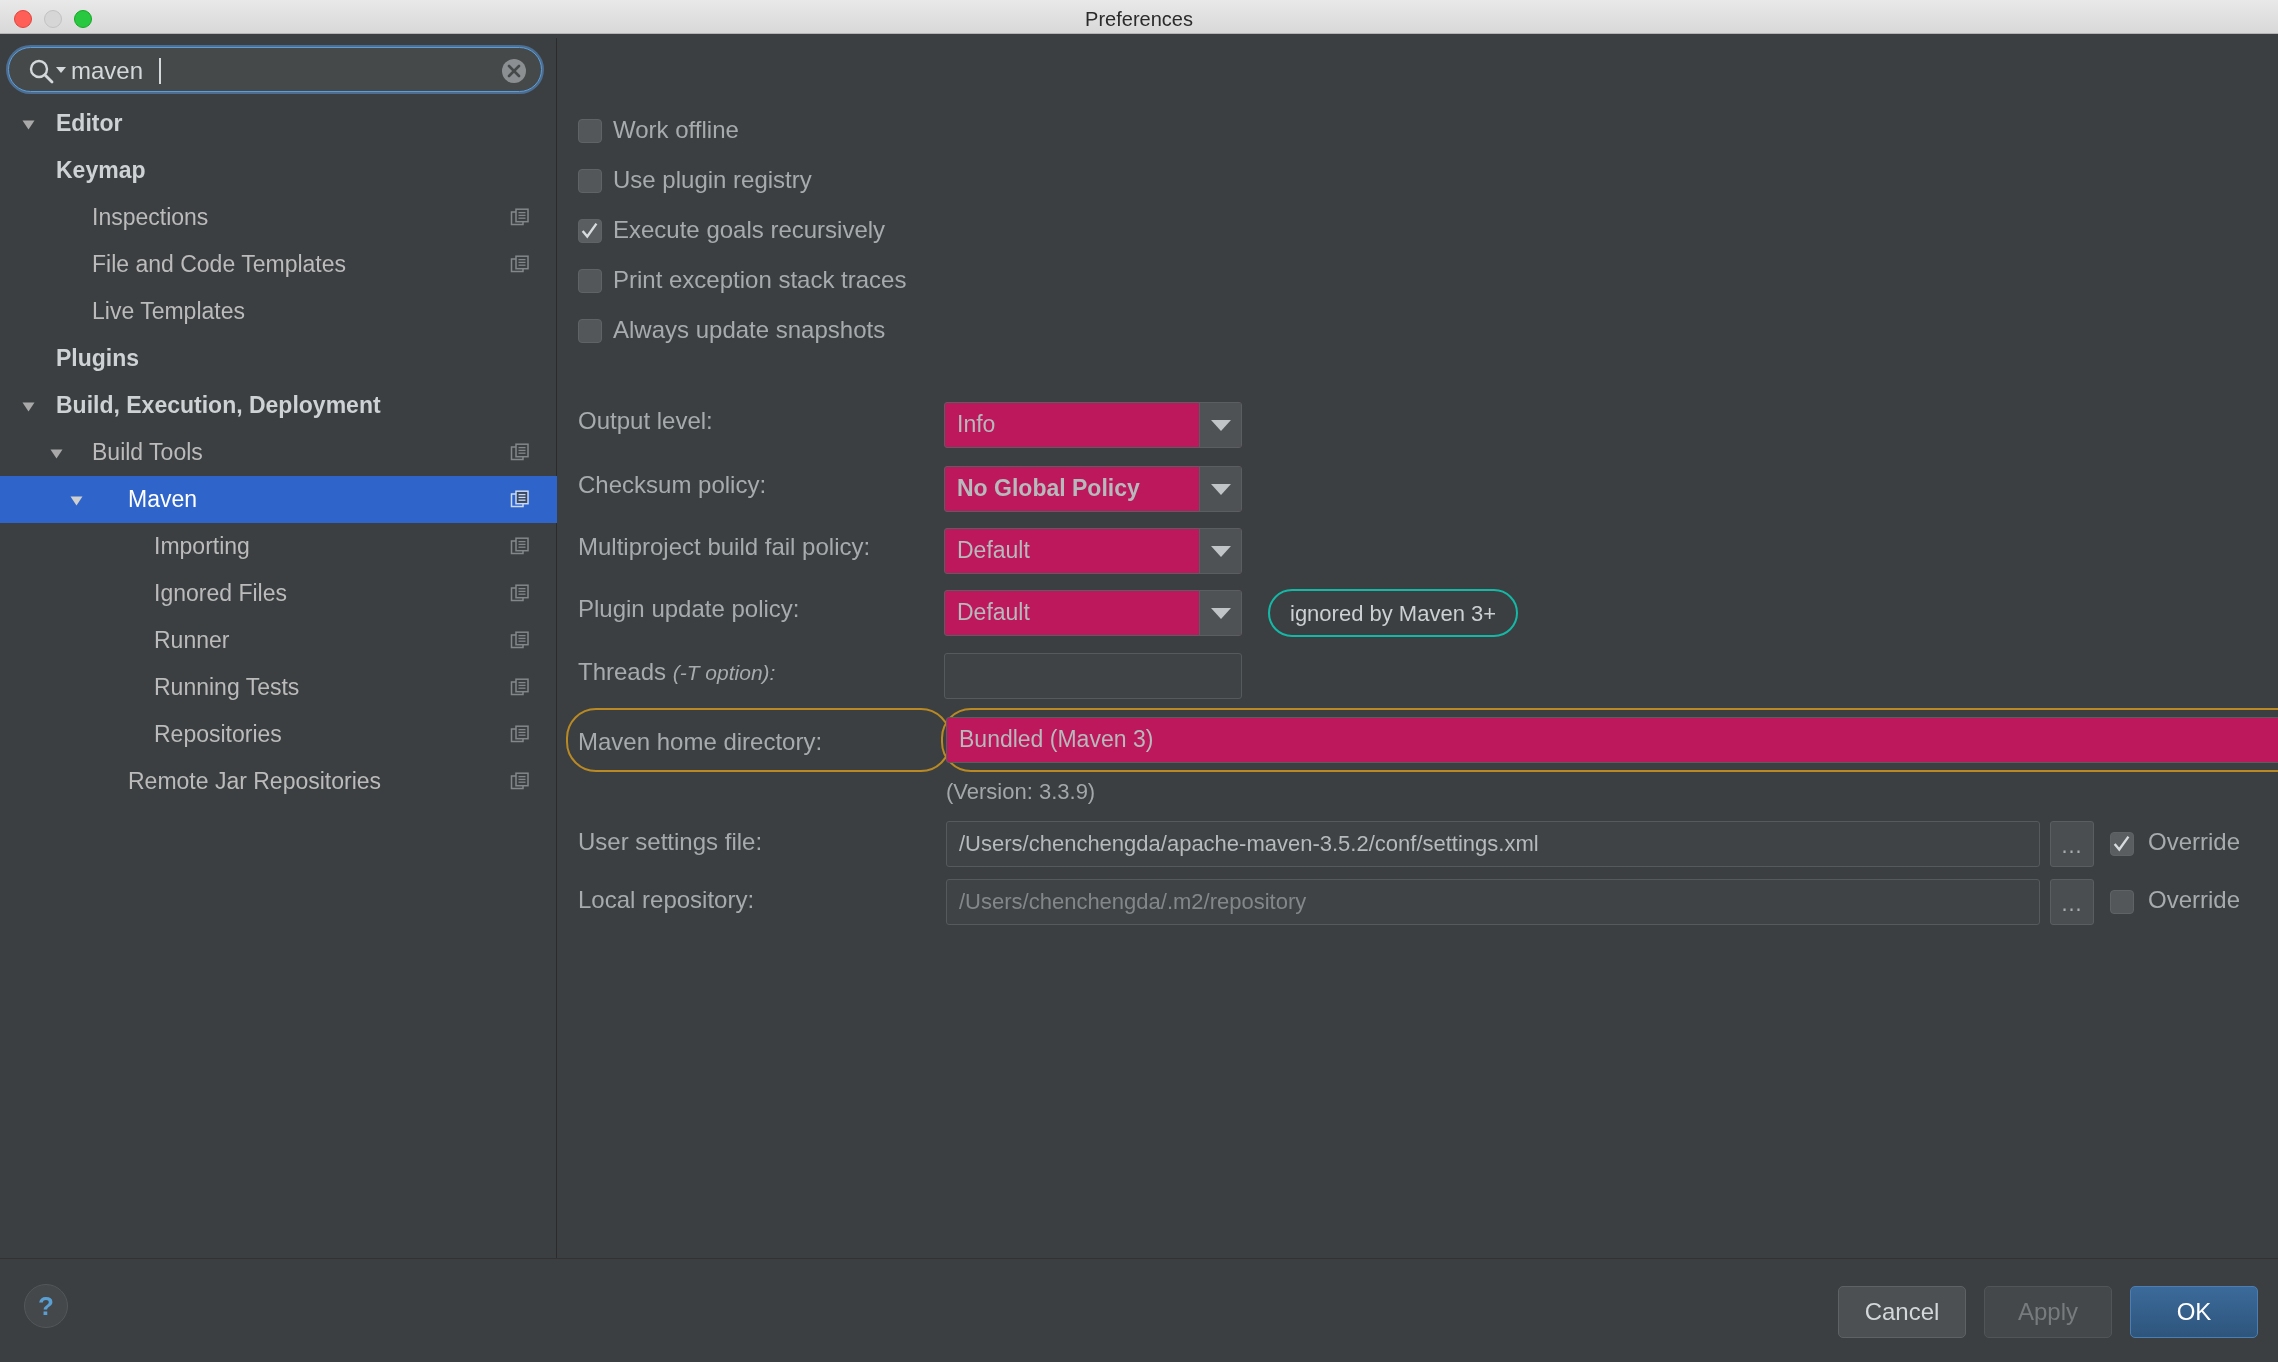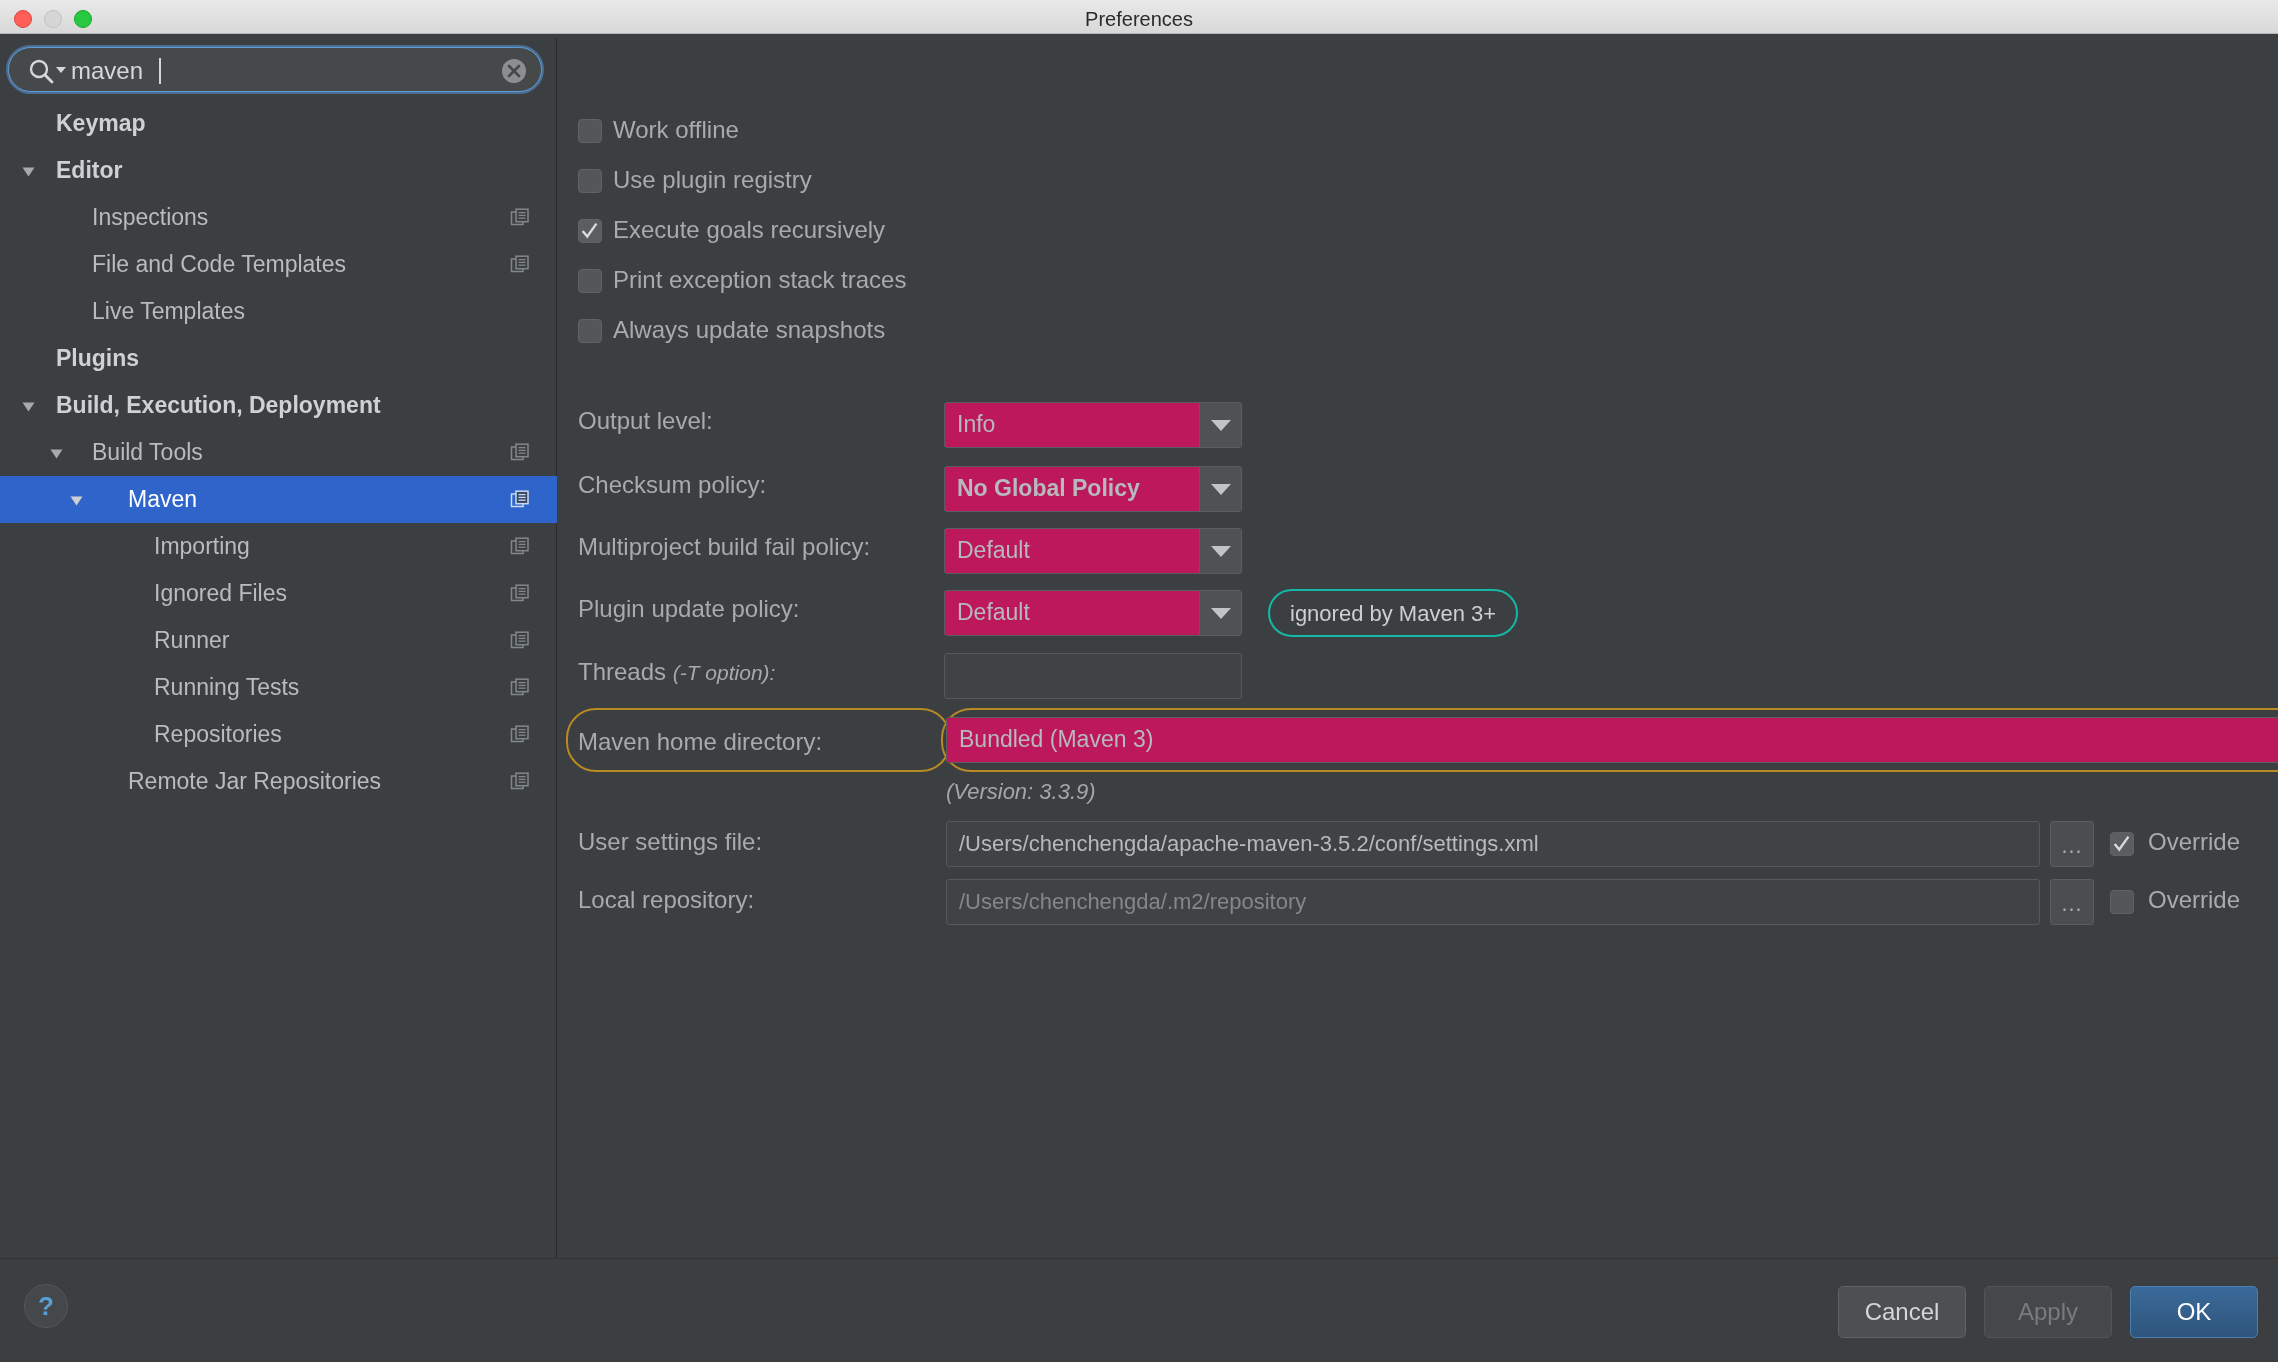--- a/index.html
+++ b/index.html
@@ -168,21 +168,21 @@
   }
   .browse-btn {
     position: absolute; width: 44px; height: 46px;
     background: #4a4e50; border: 1px solid #5a5e60; border-radius: 3px;
   }
   .browse-btn .ell {
     position: absolute; left: 0; right: 0; top: 11px; text-align: center;
     font-size: 22px; color: #a8acae; letter-spacing: 1px;
   }
   .ovr-label { position: absolute; font-size: 24px; color: #a7abad; }
-  .version-note { position: absolute; font-size: 22px; color: #a3a7a9; font-style: italic; }
+  .version-note { position: absolute; font-size: 22px; color: #a3a7a9; }
 
   
   .footer {
     position: absolute; left: 0; top: 1258px; width: 2278px; height: 104px;
     background: #3c3f41; border-top: 1px solid #323232;
   }
   .help-btn {
     position: absolute; left: 24px; top: 25px;
     width: 44px; height: 44px; border-radius: 50%;
     background: #44484a; border: 1px solid #53575a;
@@ -227,25 +227,25 @@
       <svg class="clear-icon" viewBox="0 0 26 26">
         <circle cx="13" cy="13" r="12" fill="#8b8f91"></circle>
         <line x1="8" y1="8" x2="18" y2="18" stroke="#45494a" stroke-width="2.6" stroke-linecap="round"></line>
         <line x1="18" y1="8" x2="8" y2="18" stroke="#45494a" stroke-width="2.6" stroke-linecap="round"></line>
       </svg>
     </div>
   </div>
 
   <div class="tree" id="tree">
       <div class="tree-row bold">
-        <span class="lbl" style="left: 56px;">Keymap</span>
-      </div>
-      <div class="tree-row bold">
         <i class="tri" style="left: 24px;"></i>
         <span class="lbl" style="left: 56px;">Editor</span>
+      </div>
+      <div class="tree-row bold">
+        <span class="lbl" style="left: 56px;">Keymap</span>
       </div>
       <div class="tree-row">
         <span class="lbl" style="left: 92px;">Inspections</span>
         <svg class="proj-icon" viewBox="0 0 20 20">
           <rect x="1.5" y="4" width="11.5" height="12.5" fill="none" stroke="#9aa0a3" stroke-width="1.5"></rect>
           <rect x="6" y="1.2" width="12" height="12.5" fill="#3c3f41" stroke="#9aa0a3" stroke-width="1.5"></rect>
           <line x1="8.5" y1="4.6" x2="15.5" y2="4.6" stroke="#9aa0a3" stroke-width="1.3"></line>
           <line x1="8.5" y1="7.4" x2="15.5" y2="7.4" stroke="#9aa0a3" stroke-width="1.3"></line>
           <line x1="8.5" y1="10.2" x2="15.5" y2="10.2" stroke="#9aa0a3" stroke-width="1.3"></line>
         </svg>

